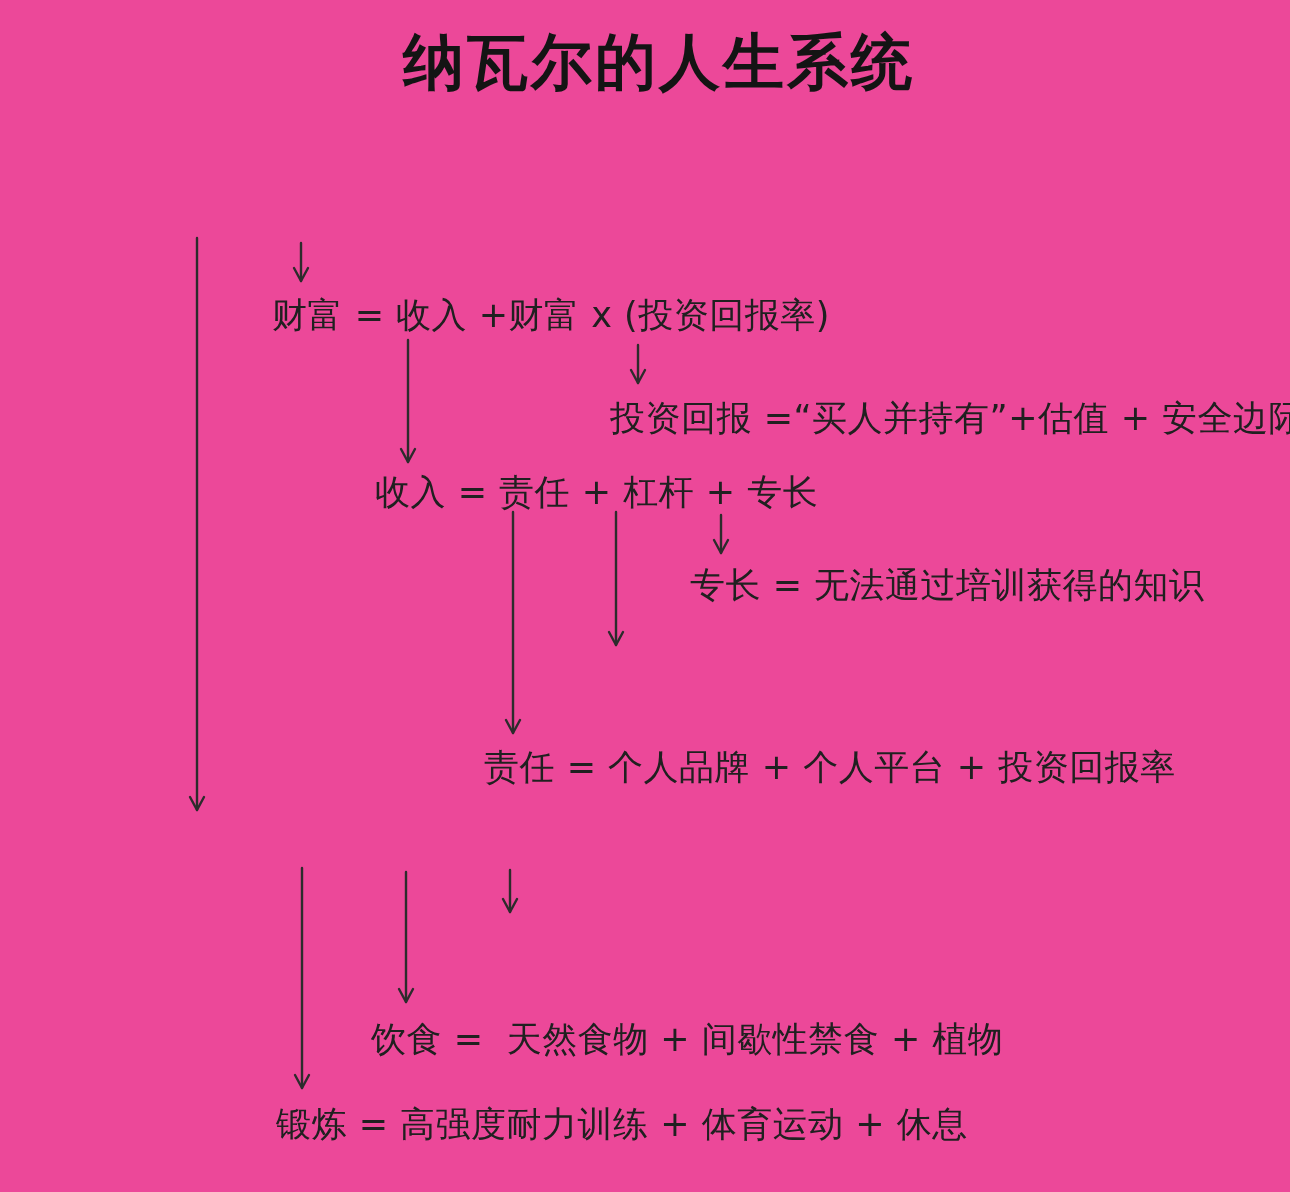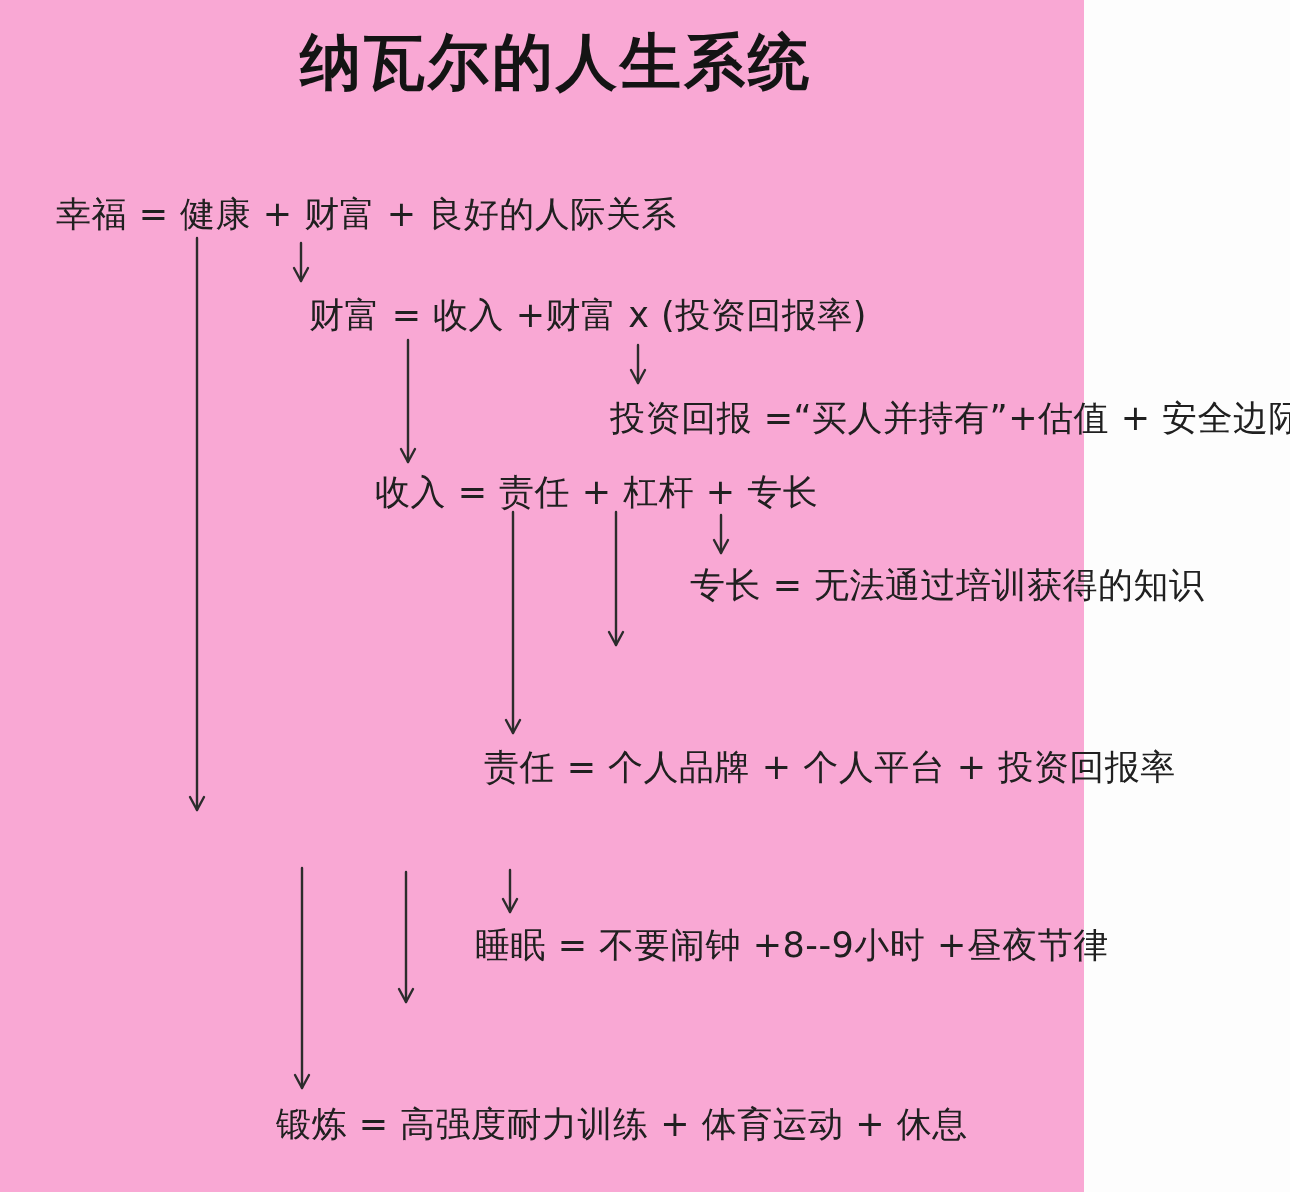--- a/index.html
+++ b/index.html
@@ -8,23 +8,23 @@
   }
   body {
     width: 1290px;
     height: 1192px;
     background: #fdfdfd;
     font-family: "DejaVu Sans", "Liberation Sans", sans-serif;
     overflow: hidden;
   }
   .canvas {
     position: relative;
-    width: 1084px;
+    width: 1290px;
     height: 1192px;
-    background: #f9a8d4;
+    background: #ec4899;
   }
   .title {
     position: absolute;
     top: 22px;
     left: 0;
     width: 100%;
     padding-left: 28px;
     box-sizing: border-box;
     text-align: center;
     font-size: 61px;
@@ -101,22 +101,21 @@
         <path d="M 399 989 L 406 1002 L 413 989"></path>
       </g>
       <g>
         <line x1="510" y1="870" x2="510" y2="912"></line>
         <path d="M 503 899 L 510 912 L 517 899"></path>
       </g>
     </svg>
 
   <div class="title">纳瓦尔的人生系统</div>
 
-  <div class="node" style="left:56px;  top:194px;">幸福 = 健康 + 财富 + 良好的人际关系</div>
-  <div class="node" style="left:272px; top:295px;margin-left:37px;">财富 = 收入 +财富 x (投资回报率)</div>
+  <div class="node" style="left:272px; top:295px;">财富 = 收入 +财富 x (投资回报率)</div>
   <div class="node" style="left:610px; top:398px;">投资回报 =“买人并持有”+估值 + 安全边际</div>
   <div class="node" style="left:375px; top:472px;">收入 = 责任 + 杠杆 + 专长</div>
   <div class="node" style="left:690px; top:565px;">专长 = 无法通过培训获得的知识</div>
   <div class="node" style="left:484px; top:747px;">责任 = 个人品牌 + 个人平台 + 投资回报率</div>
-  <div class="node" style="left:475px; top:925px;">睡眠 = 不要闹钟 +8--9小时 +昼夜节律</div>
+  <div class="node" style="left:371px; top:1019px;">饮食 =  天然食物 + 间歇性禁食 + 植物</div>
   <div class="node" style="left:276px; top:1104px;">锻炼 = 高强度耐力训练 + 体育运动 + 休息</div>
 
 </div>
 
 </body></html>

